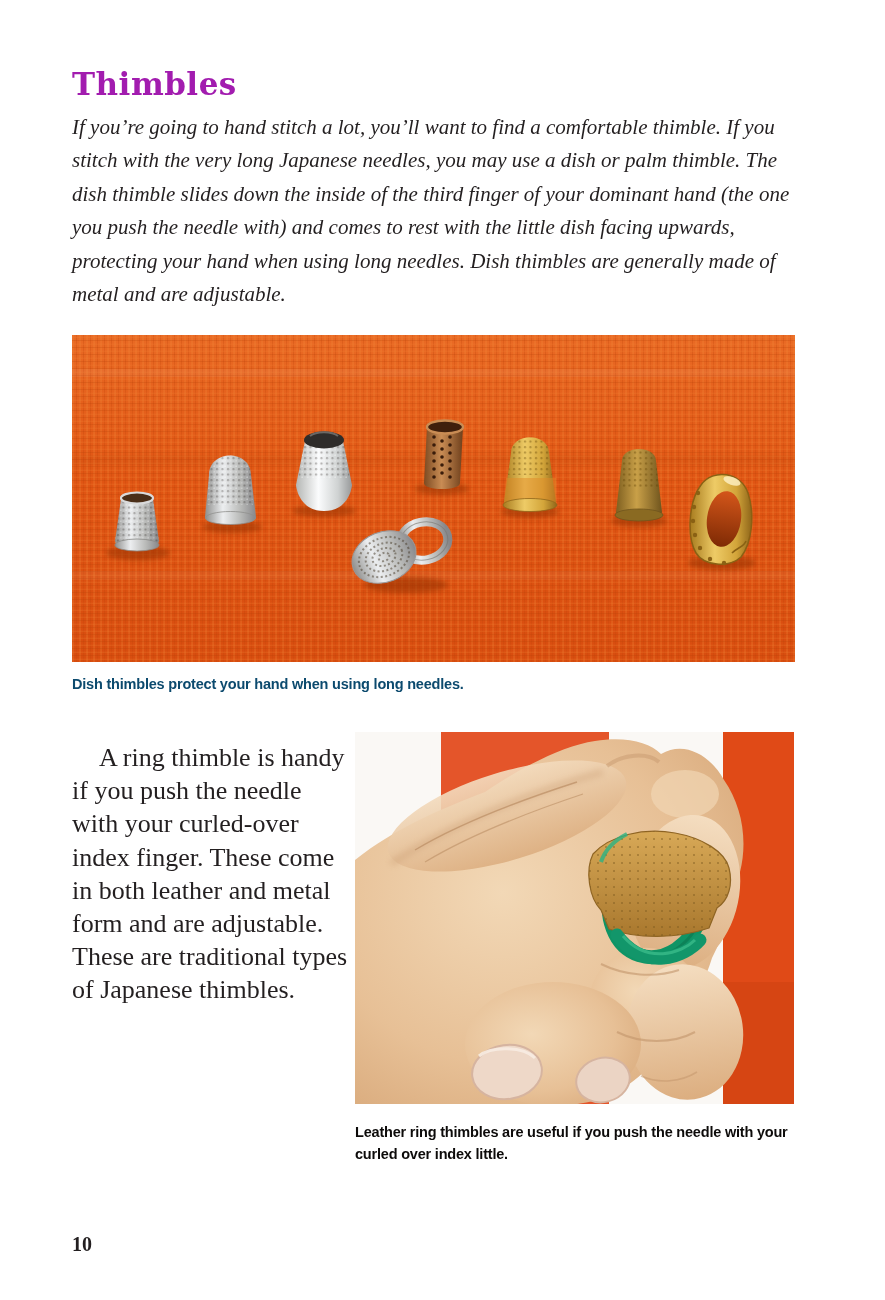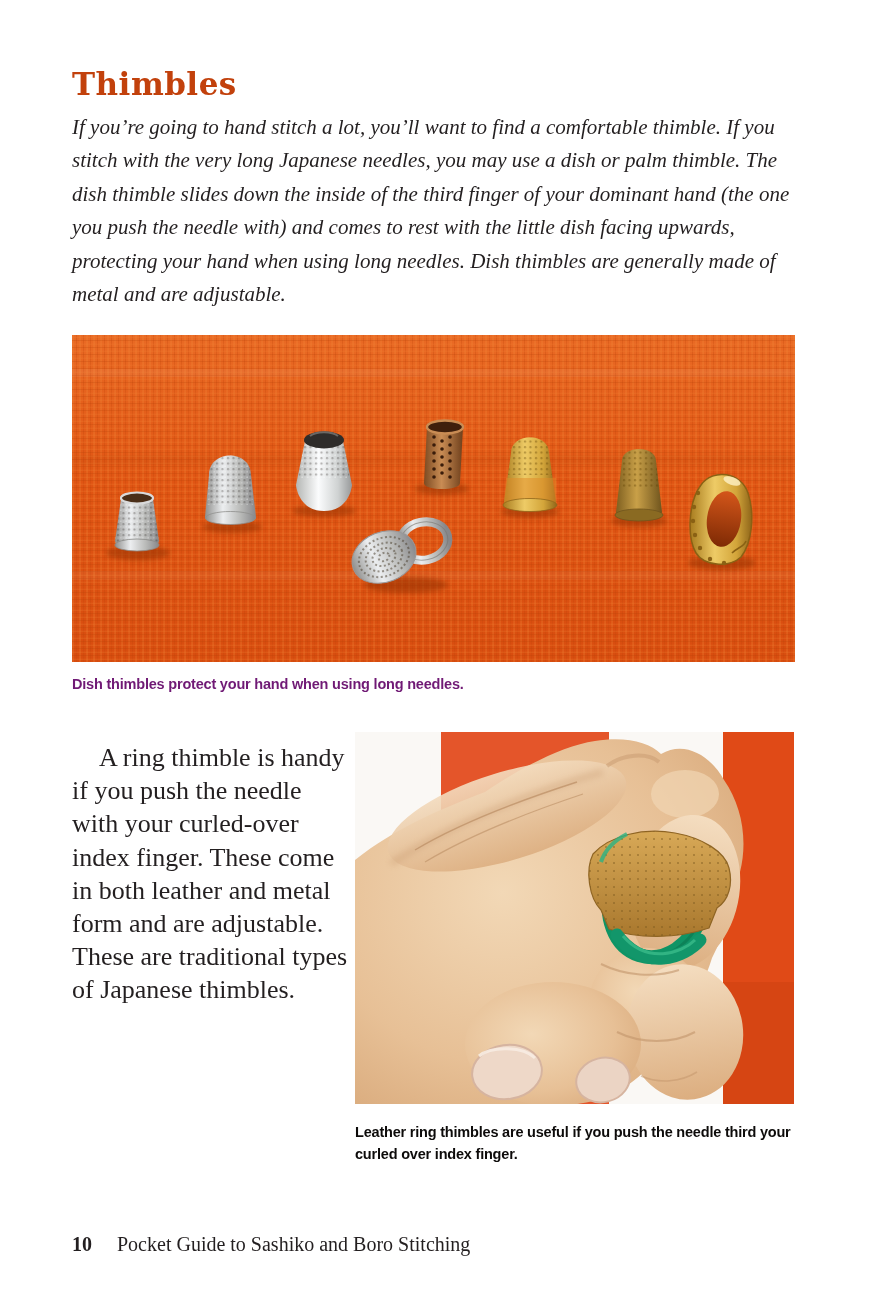--- a/index.html
+++ b/index.html
@@ -5,46 +5,46 @@
   html,body{margin:0;padding:0;}
   body{
     width:885px;height:1300px;position:relative;background:#ffffff;
     font-family:"Liberation Serif", serif;color:#231f20;overflow:hidden;
   }
   .abs{position:absolute;}
   #heading{
     left:72px;top:66px;
     font-family:"DejaVu Serif", serif;
     font-weight:bold;font-size:31px;letter-spacing:0.5px;
-    color:#c2410c;
+    color:#a21caf;
   }
   #intro{
     left:72px;top:111px;width:738px;
     font-size:21px;line-height:33.4px;font-style:italic;
   }
   #photo1{left:72px;top:335px;width:723px;height:327px;}
   #caption1{
     left:72px;top:676px;width:723px;
     font-family:"Liberation Sans", sans-serif;font-weight:bold;
-    font-size:14.5px;letter-spacing:-0.2px;color:#701a75;
+    font-size:14.5px;letter-spacing:-0.2px;color:#0c4a6e;
   }
   #side-para{
     left:72px;top:741px;width:282px;
     font-size:26px;line-height:33.2px;
     text-indent:27px;
   }
   #photo2{left:355px;top:732px;width:439px;height:372px;}
   #caption2{
     left:355px;top:1121px;width:452px;
     font-family:"Liberation Sans", sans-serif;font-weight:bold;
     font-size:14.5px;letter-spacing:-0.2px;line-height:22px;color:#0d0b0a;
   }
   #footer{
     left:72px;top:1233px;width:700px;
-    font-size:20px;display:flex;align-items:center;gap:25px;
+    font-size:20px;display:flex;align-items:center;gap:16px;
   }
   #footer .pagenum{font-weight:bold;}
   svg{display:block;}
 </style>
 </head>
 <body>
 
 <div class="abs" id="heading">Thimbles</div>
 
 <div class="abs" id="intro">If you’re going to hand stitch a lot, you’ll want to find a comfortable thimble. If you stitch with the very long Japanese needles, you may use a dish or palm thimble. The dish thimble slides down the inside of the third finger of your dominant hand (the one you push the needle with) and comes to rest with the little dish facing upwards, protecting your hand when using long needles. Dish thimbles are generally made of metal and are adjustable.</div>
@@ -276,18 +276,17 @@
     <ellipse cx="302" cy="168" rx="47" ry="58" transform="rotate(18 302 168)" fill="none" stroke="#0b7a52" stroke-width="3" opacity="0.7"></ellipse>
     <path d="M238,122 C254,104 288,95 320,101 C348,106 370,120 374,136 C378,152 374,168 362,176 L354,196 C322,207 282,207 254,197 L246,178 C234,166 230,138 238,122 Z" fill="url(#leather)" stroke="#8f6524" stroke-width="1.2"></path>
     <path d="M238,122 C254,104 288,95 320,101 C348,106 370,120 374,136 C378,152 374,168 362,176 L354,196 C322,207 282,207 254,197 L246,178 C234,166 230,138 238,122 Z" fill="url(#stitch)"></path>
     <path d="M262,203 C290,241 330,225 345,208" stroke="#12966a" stroke-width="13" fill="none" stroke-linecap="round"></path>
     <path d="M268,204 C292,232 326,222 340,208" stroke="#3ec08f" stroke-width="3" fill="none" opacity="0.7"></path>
     <path d="M246,130 C250,118 260,108 272,102" stroke="#2bb383" stroke-width="4" fill="none" opacity="0.8"></path>
   </g>
 </svg>
 </div>
 
-<div class="abs" id="caption2">Leather ring thimbles are useful if you push the needle third your curled over index finger.</div>
+<div class="abs" id="caption2">Leather ring thimbles are useful if you push the needle with your curled over index little.</div>
 
 <div class="abs" id="footer">
   <span class="pagenum">10</span>
-  <span>Pocket Guide to Sashiko and Boro Stitching</span>
 </div>
 
 </body></html>

